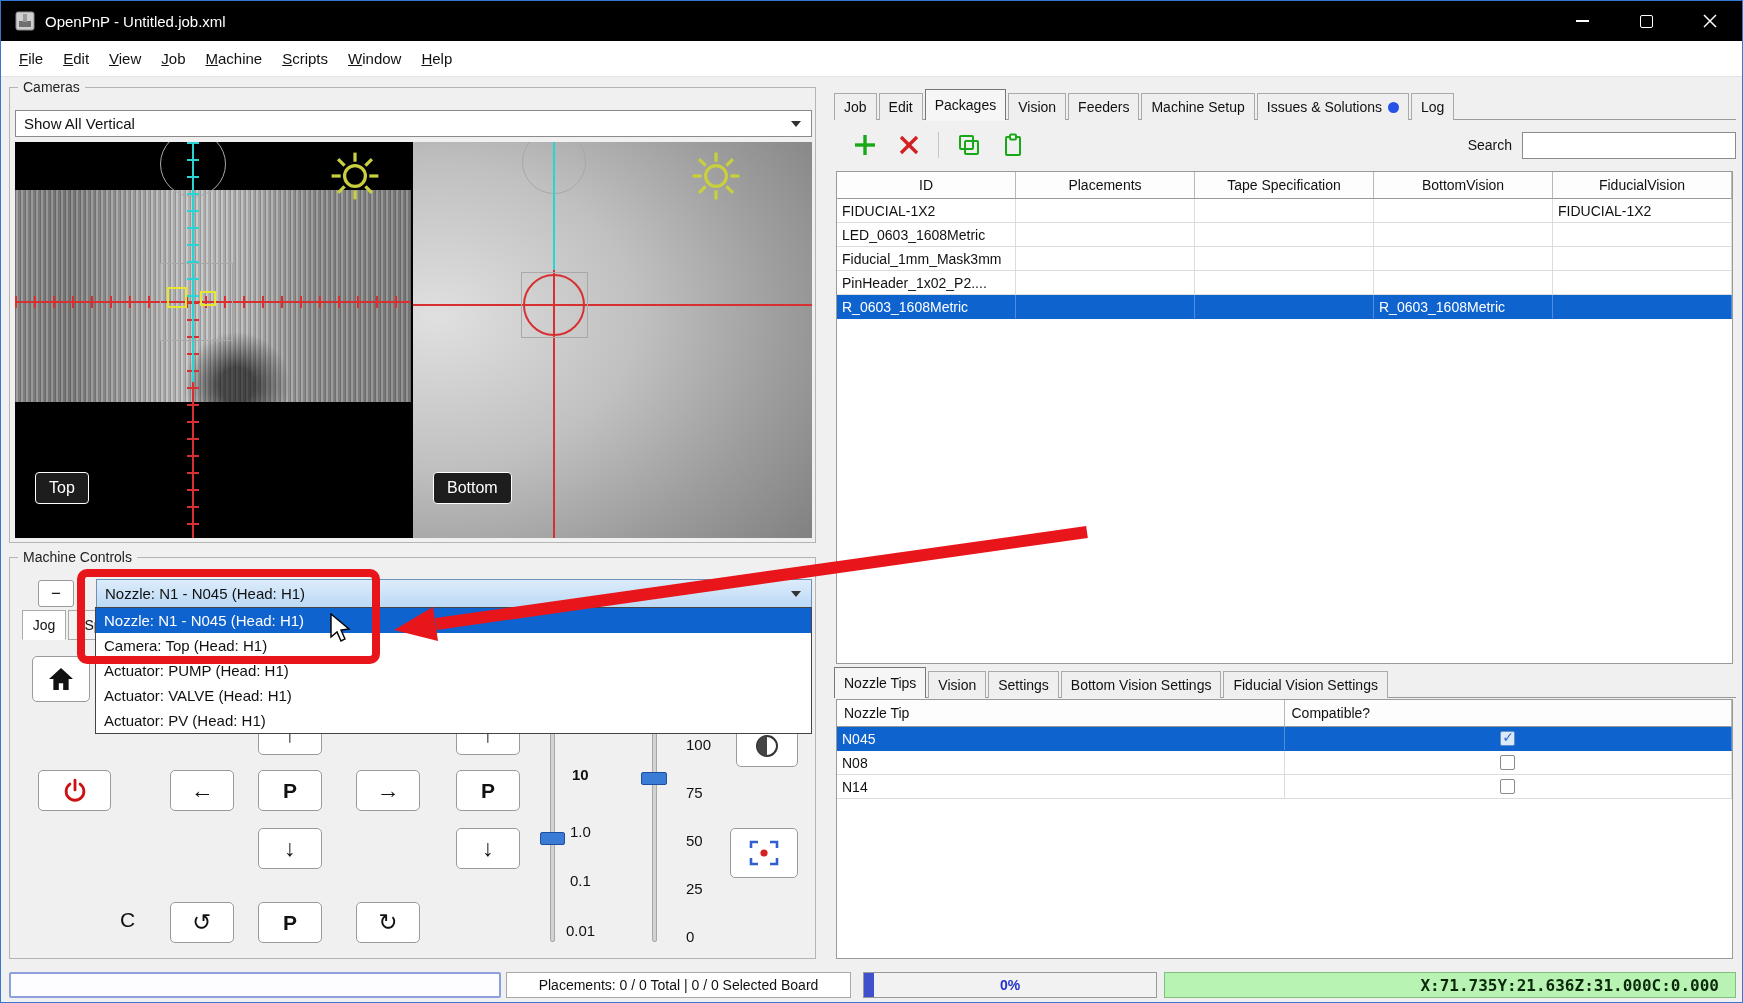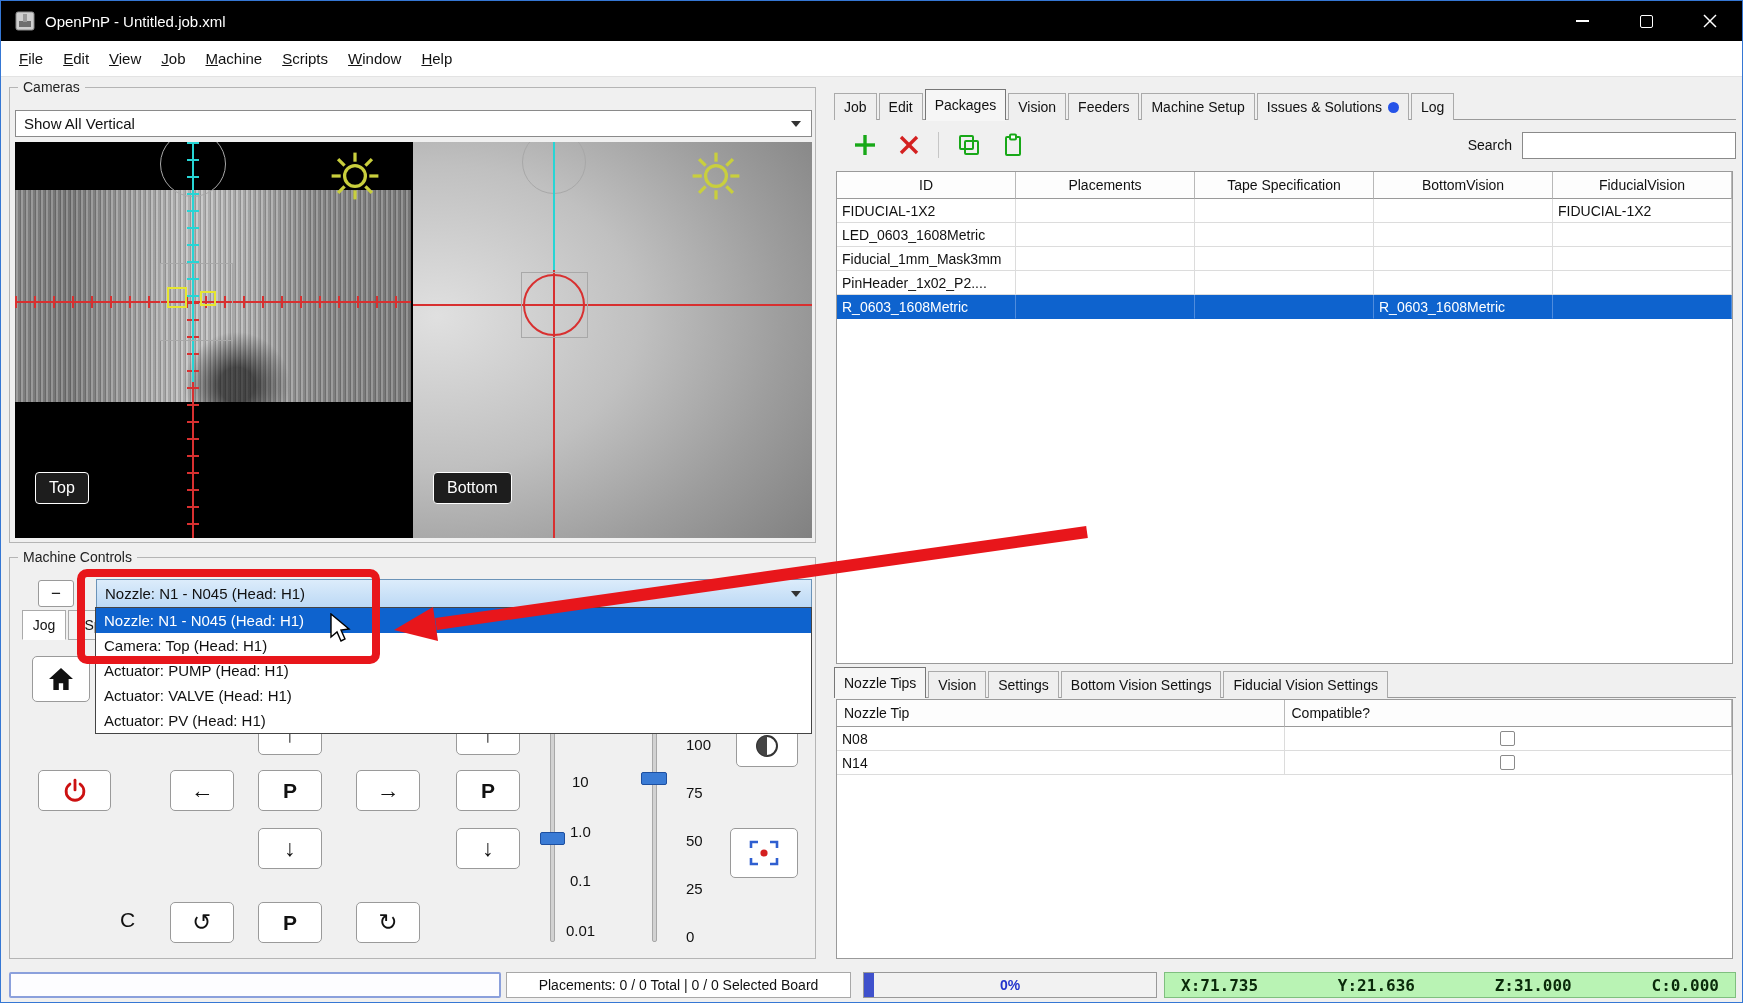--- a/index.html
+++ b/index.html
@@ -101,21 +101,21 @@
   .cell-center { justify-content:center !important; padding-left:0 !important; }
 
   
   .statusbar { position:absolute; left:0; top:966px; width:100%; height:37px; background:#f0f0f0; }
   .sb-box { position:absolute; top:5px; height:26px; display:flex; align-items:center; }
   .sb-progress-left { left:8px; width:492px; border:2px solid #8ba0dc; background:#fdfdff; border-radius:2px; }
   .sb-placements { left:505px; width:345px; border:1px solid #a8a8a8; background:#fff; justify-content:center; font-size:14px; }
   .sb-progress { left:862px; width:294px; border:1px solid #999; background:#f2f2f2; justify-content:center; position:absolute; }
   .sb-fill { position:absolute; left:0; top:0; bottom:0; width:10px; background:#3f51cc; }
   .sb-pct { color:#2233cc; font-weight:bold; font-size:14px; z-index:1; }
-  .sb-dro { left:1163px; width:572px; background:#b9f3b4; border:1px solid #7fbf7f; font-family:"DejaVu Sans Mono",monospace; font-weight:bold; font-size:16px; color:#0a2a0a; justify-content:space-between; padding:0 16px;gap:39px; }
+  .sb-dro { left:1163px; width:572px; background:#b9f3b4; border:1px solid #7fbf7f; font-family:"DejaVu Sans Mono",monospace; font-weight:bold; font-size:16px; color:#0a2a0a; justify-content:flex-end; padding:0 16px; }
 
   
   .anno-rect { position:absolute; left:76px; top:568px; width:303px; height:95px; border:8px solid #e8161b; border-radius:10px; z-index:45; pointer-events:none; }
   .anno-arrow { position:absolute; left:0; top:0; z-index:44; pointer-events:none; }
   .cursor { position:absolute; left:328px; top:612px; z-index:50; pointer-events:none; }
 </style>
 </head>
 <body>
 
 <div id="app">
@@ -253,21 +253,21 @@
     <div class="btn p-btn" style="left:446px; top:212px; width:64px; height:41px;">P</div>
     <div class="btn" style="left:446px; top:270px; width:64px; height:41px;">↓</div>
 
     <span class="c-label" style="left:110px; top:350px;">C</span>
     <div class="btn" style="left:160px; top:344px; width:64px; height:41px;">↺</div>
     <div class="btn p-btn" style="left:248px; top:344px; width:64px; height:41px;">P</div>
     <div class="btn" style="left:346px; top:344px; width:64px; height:41px;">↻</div>
 
     <div class="slider-track" style="left:540px; top:144px; height:240px;"></div>
     <div class="slider-handle" style="left:530px; top:274px; width:25px; height:13px;"></div>
-    <span class="scale-label" style="left:562px; top:215px;">10</span>
+    <span class="scale-label" style="left:562px; top:208px;font-weight:bold;">10</span>
     <span class="scale-label" style="left:560px; top:265px;">1.0</span>
     <span class="scale-label" style="left:560px; top:314px;">0.1</span>
     <span class="scale-label" style="left:556px; top:364px;">0.01</span>
 
     <div class="slider-track" style="left:642px; top:140px; height:244px;"></div>
     <div class="slider-handle" style="left:631px; top:214px; width:26px; height:13px;"></div>
     <span class="scale-label" style="left:676px; top:178px;">100</span>
     <span class="scale-label" style="left:676px; top:226px;">75</span>
     <span class="scale-label" style="left:676px; top:274px;">50</span>
     <span class="scale-label" style="left:676px; top:322px;">25</span>
@@ -419,20 +419,26 @@
     <div class="tab">
         <span>Fiducial Vision Settings</span>
       </div>
   </div>
 
   <div class="grid-table" style="left:835px; top:698px; width:897px; height:260px;">
     <div class="t-head cols2 left-align">
       <div>Nozzle Tip</div>
       <div>Compatible?</div>
     </div>
+    <div class="t-row cols2 sel">
+      <div>N045</div>
+      <div class="cell-center">
+          <span class="cb checked"></span>
+        </div>
+    </div>
     <div class="t-row cols2">
       <div>N08</div>
       <div class="cell-center">
           <span class="cb"></span>
         </div>
     </div>
     <div class="t-row cols2">
       <div>N14</div>
       <div class="cell-center">
           <span class="cb"></span>

